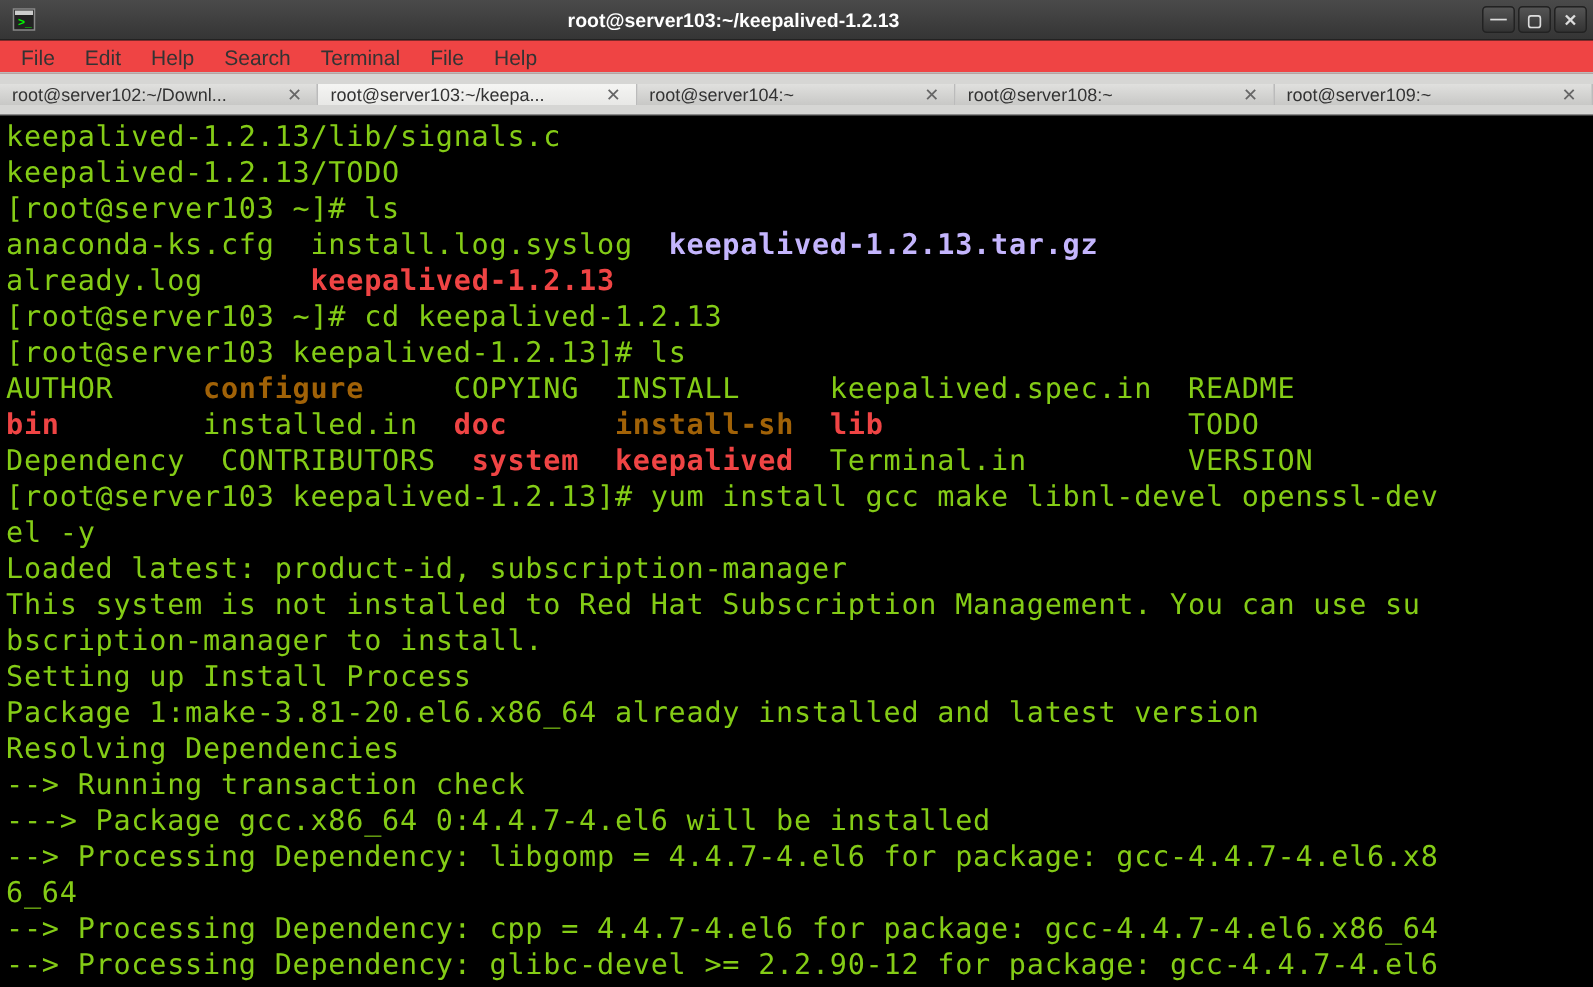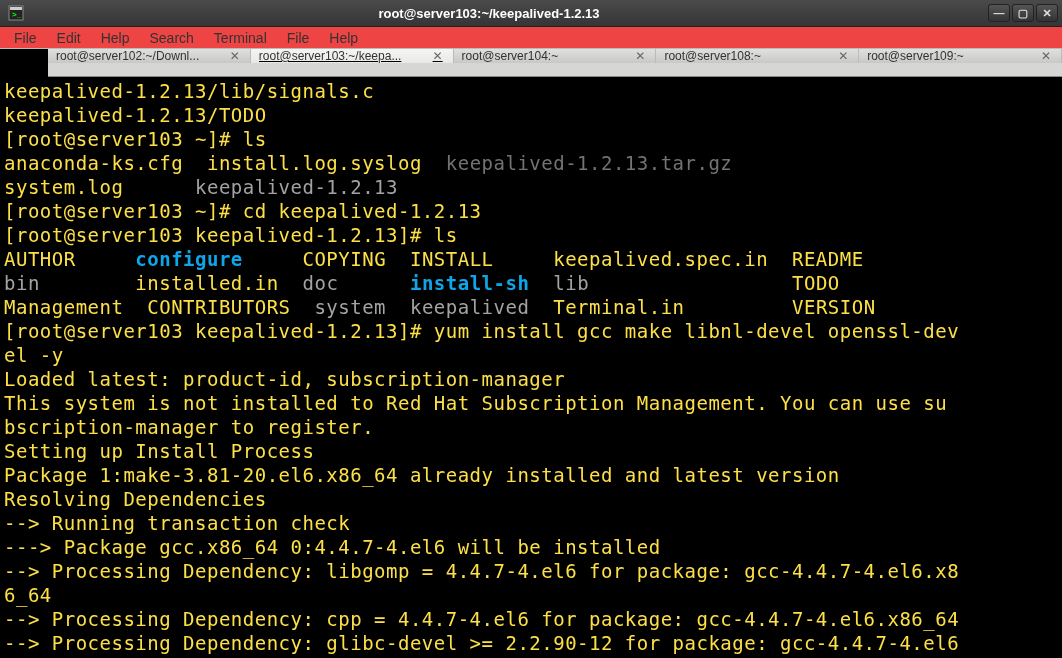--- a/index.html
+++ b/index.html
@@ -55,40 +55,38 @@
   border-bottom: 1px solid #bbb;
 }
 .menubar .mitem {
   padding: 4px 8px;
   cursor: pointer;
 }
 .tabbar {
   height: 28px;
   background: #d6d6d4;
   display: flex;
-  align-items: flex-start;
+  align-items: center;
   font-family: sans-serif;
   font-size: 12px;
   border-bottom: 1px solid #888;
-  margin-left: 48px;
 }
 .tabbar .tab {
   flex: 1;
   display: flex;
   align-items: center;
   padding: 0 8px;
   border-right: 1px solid #bbb;
   background: linear-gradient(to bottom, #e0e0de, #c8c8c6);
   cursor: pointer;
   gap: 6px;
   min-width: 0;
 }
 .tabbar .tab.active {
   background: linear-gradient(to bottom, #f5f5f3, #e8e8e6);
-  text-decoration: underline;
 }
 .tabbar .tab .tlabel {
   flex: 1;
   white-space: nowrap;
   overflow: hidden;
   text-overflow: ellipsis;
   color: #333;
 }
 .tabbar .tab .close {
   width: 14px; height: 14px;
@@ -101,24 +99,24 @@
   background: #000;
   color: #00d800;
   font-family: "DejaVu Sans Mono", monospace;
   font-size: 19px;
   line-height: 24px;
   letter-spacing: 0.5px;
   padding: 2px 4px;
   white-space: pre;
   overflow: hidden;
 }
-.c-green { color: #fde047; }
-.c-blue { color: #a3a3a3; font-weight: normal; }
-.c-red { color: #737373; font-weight: normal; }
-.c-bgreen { color: #0ea5e9; font-weight: bold; }
+.c-green { color: #84cc16; }
+.c-blue { color: #ef4444; font-weight: bold; }
+.c-red { color: #c4b5fd; font-weight: bold; }
+.c-bgreen { color: #a16207; font-weight: bold; }
 .bold { font-weight: bold; }
 </style>
 </head>
 <body>
 
 <div class="titlebar">
   <span class="appicon">
     <svg width="16" height="16" viewBox="0 0 16 16">
         <rect x="1" y="1" width="14" height="14" fill="#222" stroke="#888"></rect>
         <rect x="2" y="2" width="12" height="3" fill="#ccc"></rect>
@@ -163,31 +161,31 @@
   <div class="tab">
     <span class="tlabel">root@server109:~</span>
     <span class="close">✕</span>
   </div>
 </div>
 
 <div class="terminal"><span class="c-green">keepalived-1.2.13/lib/signals.c</span>
 <span class="c-green">keepalived-1.2.13/TODO</span>
 <span class="c-green">[root@server103 ~]# </span><span class="c-green">ls</span>
 <span class="c-green">anaconda-ks.cfg  install.log.syslog  </span><span class="c-red">keepalived-1.2.13.tar.gz</span>
-<span class="c-green">system.log      </span><span class="c-blue">keepalived-1.2.13</span>
+<span class="c-green">already.log      </span><span class="c-blue">keepalived-1.2.13</span>
 <span class="c-green">[root@server103 ~]# </span><span class="c-green">cd keepalived-1.2.13</span>
 <span class="c-green">[root@server103 keepalived-1.2.13]# </span><span class="c-green">ls</span>
 <span class="c-green">AUTHOR     </span><span class="c-bgreen bold">configure</span><span class="c-green">     COPYING  INSTALL     keepalived.spec.in  README</span>
 <span class="c-blue">bin</span><span class="c-green">        installed.in  </span><span class="c-blue">doc</span><span>      </span><span class="c-bgreen bold">install-sh</span><span>  </span><span class="c-blue">lib</span><span class="c-green">                 TODO</span>
-<span class="c-green">Management  CONTRIBUTORS  </span><span class="c-blue">system</span><span>  </span><span class="c-blue">keepalived</span><span class="c-green">  Terminal.in         VERSION</span>
+<span class="c-green">Dependency  CONTRIBUTORS  </span><span class="c-blue">system</span><span>  </span><span class="c-blue">keepalived</span><span class="c-green">  Terminal.in         VERSION</span>
 <span class="c-green">[root@server103 keepalived-1.2.13]# </span><span class="c-green">yum install gcc make libnl-devel openssl-dev</span>
 <span class="c-green">el -y</span>
 <span class="c-green">Loaded latest: product-id, subscription-manager</span>
 <span class="c-green">This system is not installed to Red Hat Subscription Management. You can use su</span>
-<span class="c-green">bscription-manager to register.</span>
+<span class="c-green">bscription-manager to install.</span>
 <span class="c-green">Setting up Install Process</span>
 <span class="c-green">Package 1:make-3.81-20.el6.x86_64 already installed and latest version</span>
 <span class="c-green">Resolving Dependencies</span>
 <span class="c-green">--&gt; Running transaction check</span>
 <span class="c-green">---&gt; Package gcc.x86_64 0:4.4.7-4.el6 will be installed</span>
 <span class="c-green">--&gt; Processing Dependency: libgomp = 4.4.7-4.el6 for package: gcc-4.4.7-4.el6.x8</span>
 <span class="c-green">6_64</span>
 <span class="c-green">--&gt; Processing Dependency: cpp = 4.4.7-4.el6 for package: gcc-4.4.7-4.el6.x86_64</span>
 <span class="c-green">--&gt; Processing Dependency: glibc-devel &gt;= 2.2.90-12 for package: gcc-4.4.7-4.el6</span></div>
 

